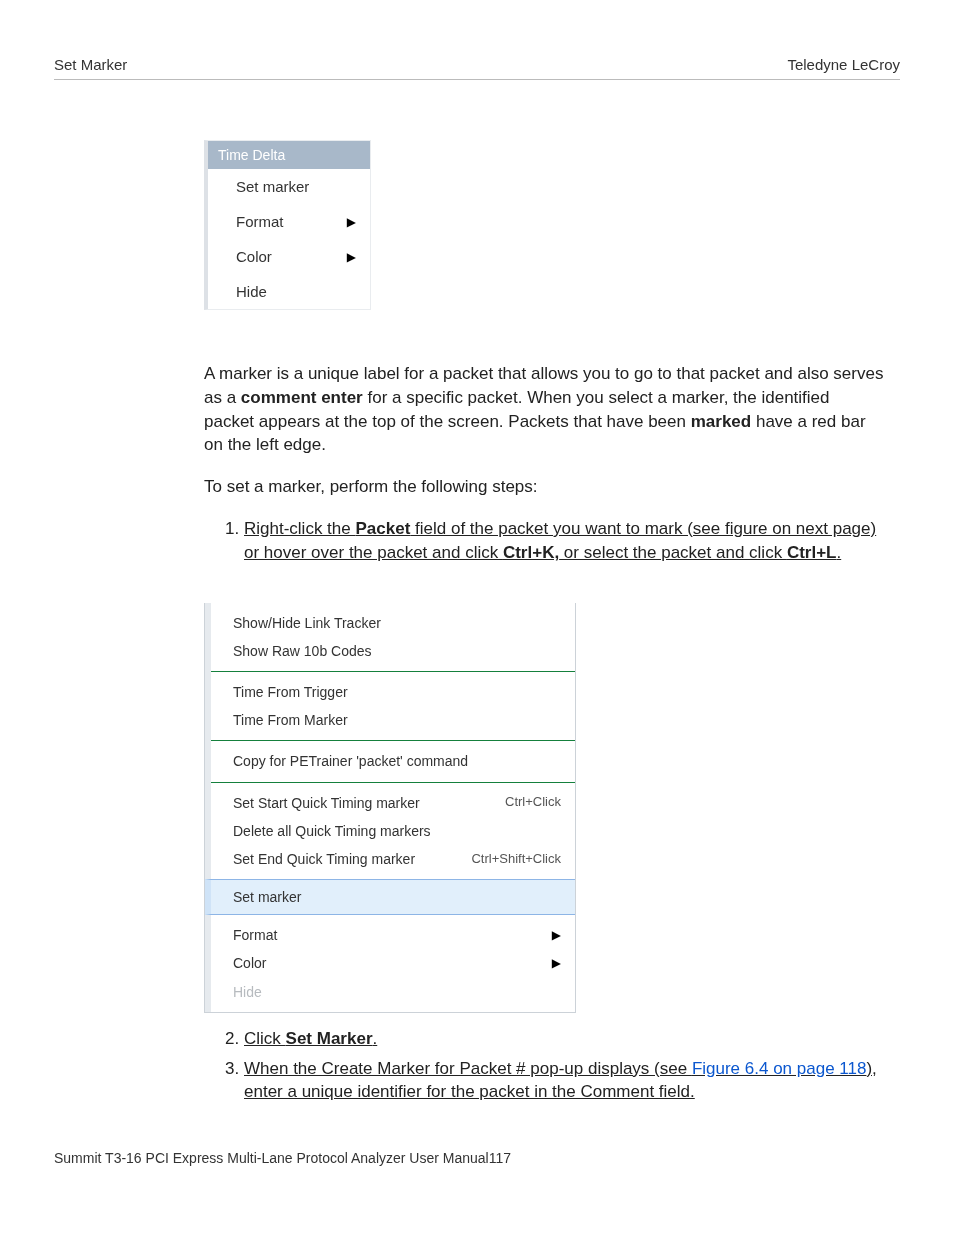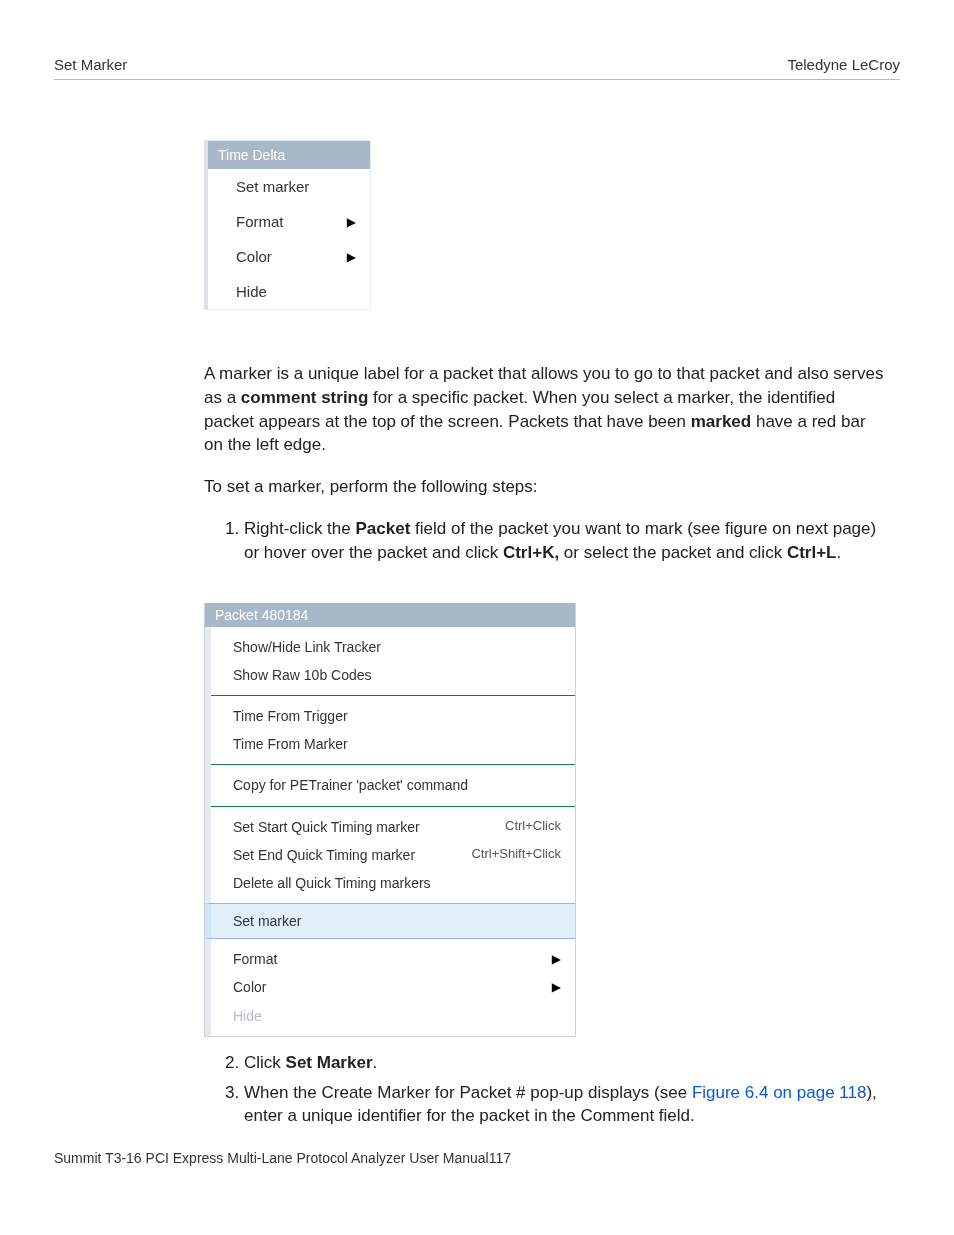--- a/index.html
+++ b/index.html
@@ -65,20 +65,21 @@
   }
   .para b { font-weight: 700; }
   ol.steps {
     font-size: 17px;
     line-height: 1.4;
     padding-left: 40px;
     margin: 0;
   }
   ol.steps li {
     margin-bottom: 6px;
+    text-decoration: underline;
   }
   .fig-link { color: #0b57cf; }
 
   
   .menu2 {
     width: 370px;
     border: 1px solid #ccd2d8;
     border-top: none;
     background: #fff;
     margin: 38px 0 14px 0;
@@ -156,33 +157,32 @@
       <div class="menu1-item">
         <span>Color</span>
         <span class="arrow">▶</span>
       </div>
       <div class="menu1-item">
         <span>Hide</span>
       </div>
     </div>
 
     <p class="para">
-      <span>A marker is a unique label for a packet that allows you to go to that packet and also serves as a </span><b>comment string</b><span> for a specific packet. When you select a marker, the identified packet appears at the top of the screen. Packets that have been </span><b>marked</b><span> have a red bar on the left edge.</span>
+      <span>A marker is a unique label for a packet that allows you to go to that packet and also serves as a </span><b>comment enter</b><span> for a specific packet. When you select a marker, the identified packet appears at the top of the screen. Packets that have been </span><b>marked</b><span> have a red bar on the left edge.</span>
     </p>
 
     <p class="para">To set a marker, perform the following steps:</p>
 
     <ol class="steps">
       <li>
         <span>Right-click the </span><b>Packet</b><span> field of the packet you want to mark (see figure on next page) or hover over the packet and click </span><b>Ctrl+K,</b><span> or select the packet and click </span><b>Ctrl+L</b><span>.</span>
       </li>
     </ol>
 
     <div class="menu2">
-      <div class="menu2-header">Packet 480184</div>
       <div class="menu2-body">
 
         <div class="menu2-section">
           <div class="menu2-row">
             <span>Show/Hide Link Tracker</span>
           </div>
           <div class="menu2-row bold">
             <span>Show Raw 10b Codes</span>
           </div>
         </div>
@@ -201,25 +201,25 @@
             <span>Copy for PETrainer 'packet' command</span>
           </div>
         </div>
 
         <div class="menu2-section sep">
           <div class="menu2-row">
             <span>Set Start Quick Timing marker</span>
             <span class="shortcut">Ctrl+Click</span>
           </div>
           <div class="menu2-row">
+            <span>Delete all Quick Timing markers</span>
+          </div>
+          <div class="menu2-row">
             <span>Set End Quick Timing marker</span>
             <span class="shortcut">Ctrl+Shift+Click</span>
-          </div>
-          <div class="menu2-row">
-            <span>Delete all Quick Timing markers</span>
           </div>
         </div>
 
         <div class="menu2-highlight">
           <div class="menu2-row">
             <span>Set marker</span>
           </div>
         </div>
 
         <div class="menu2-section">

